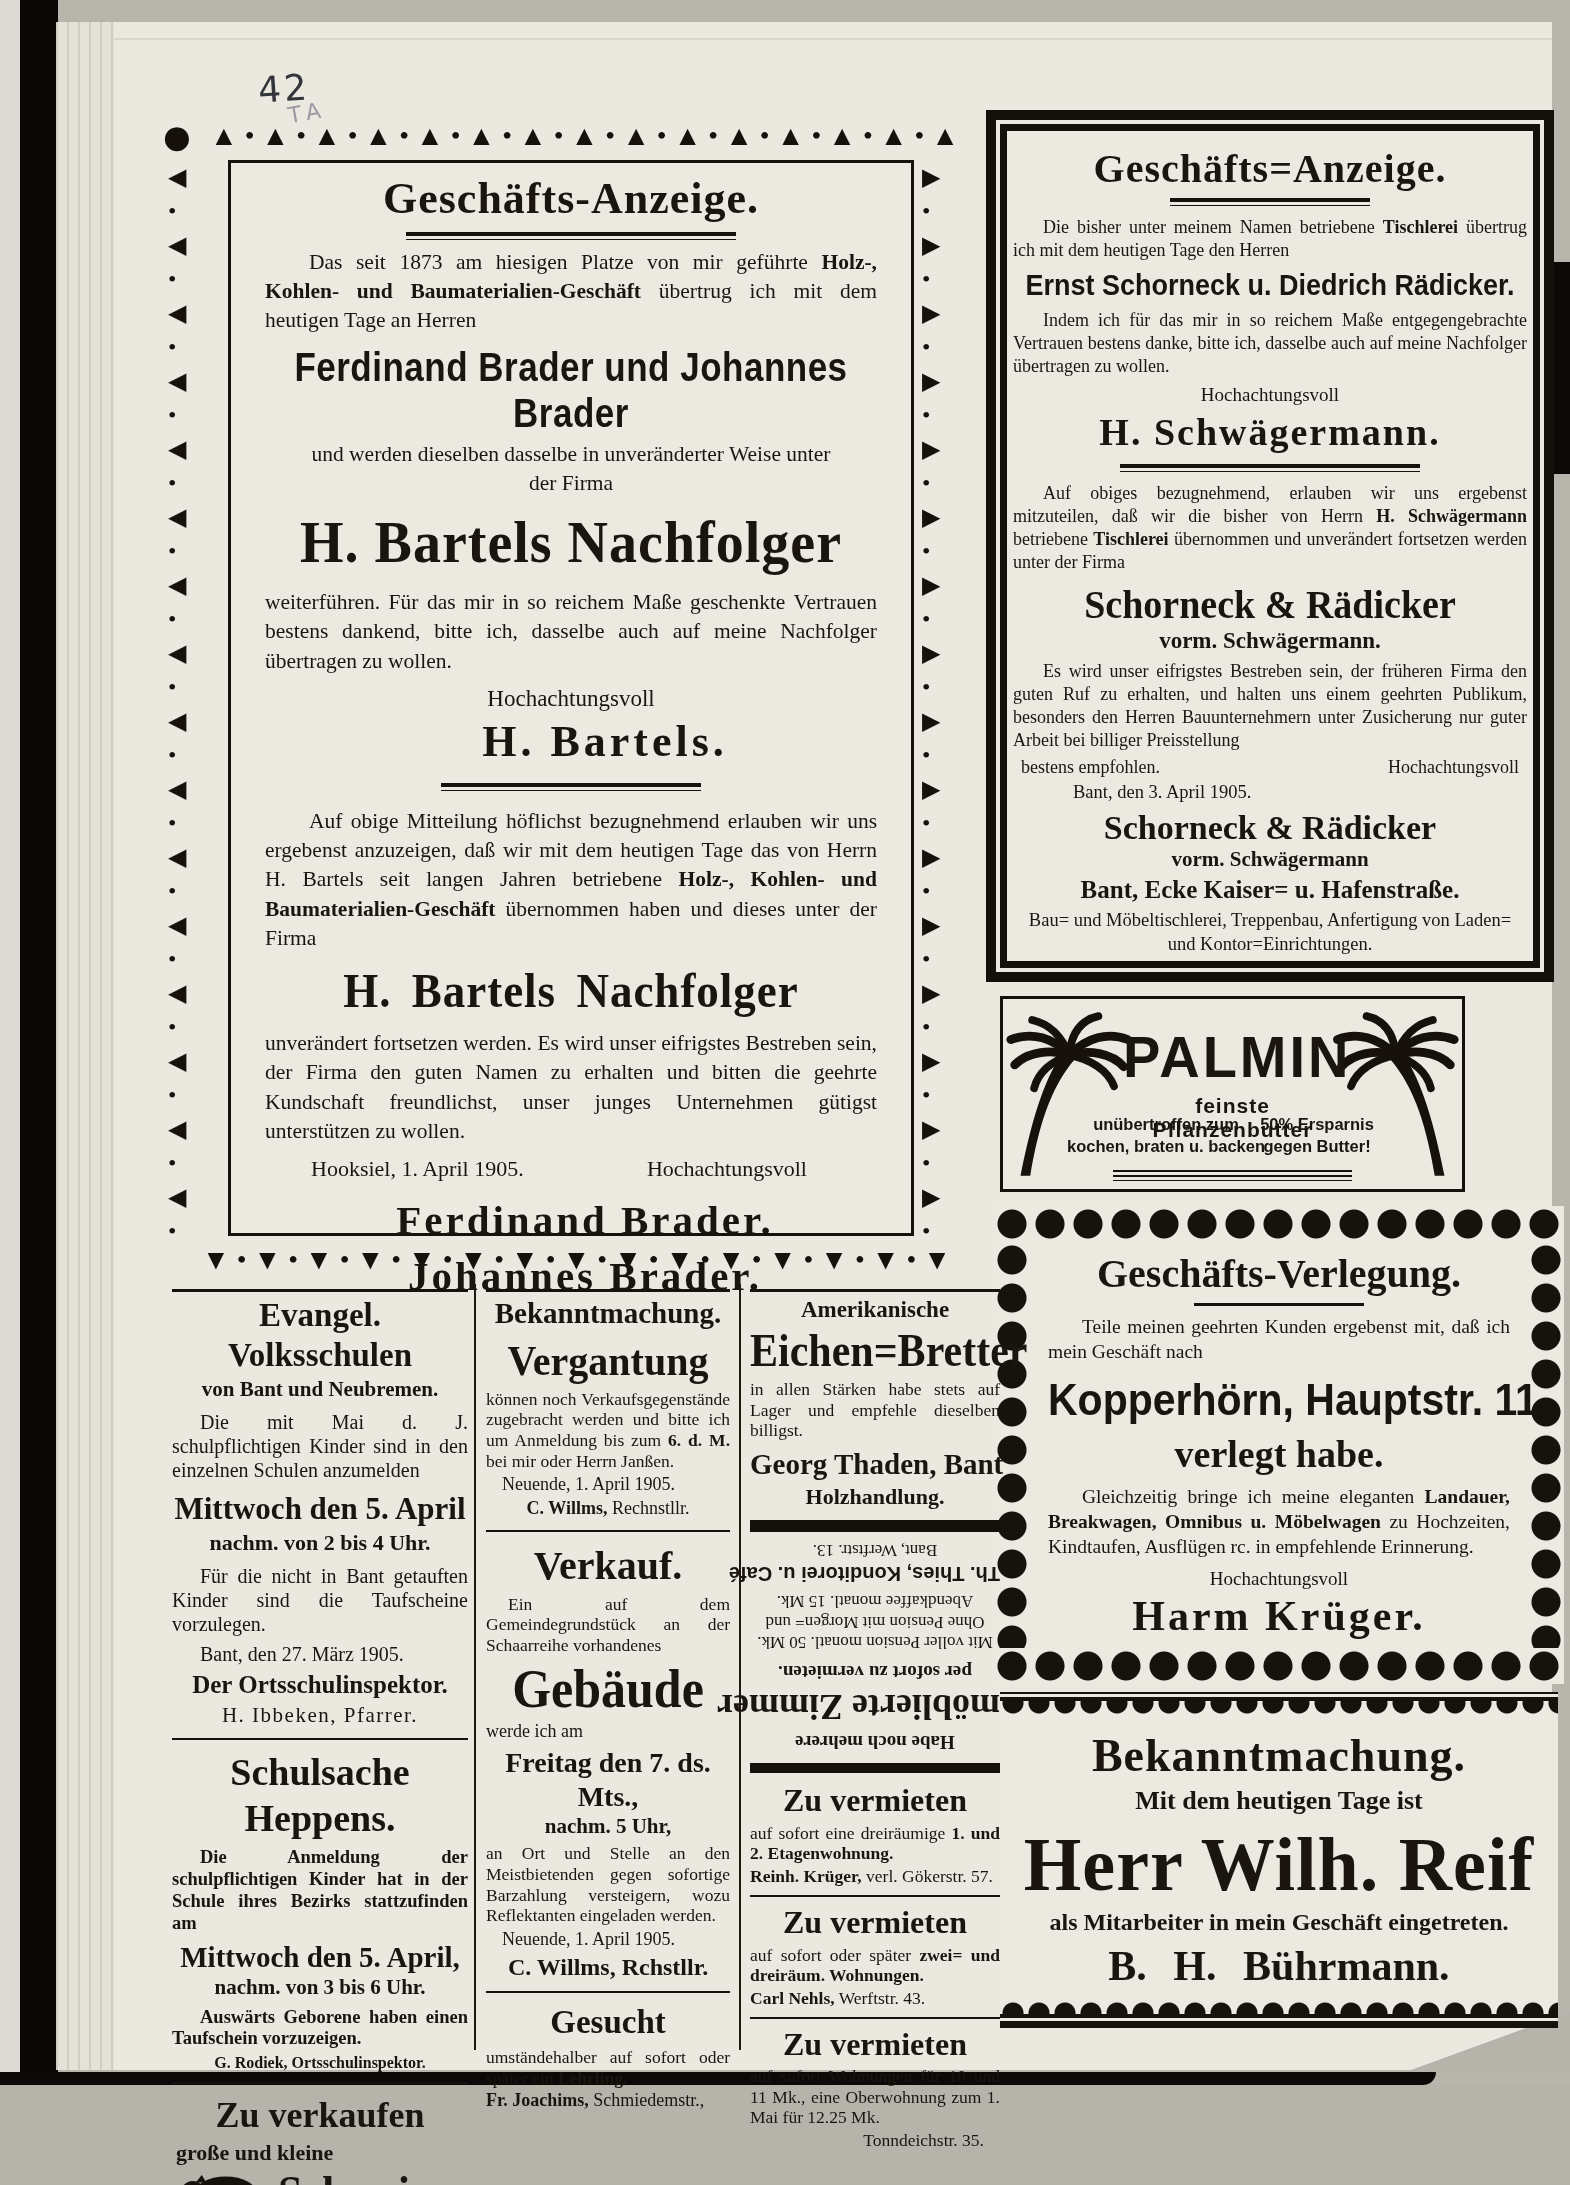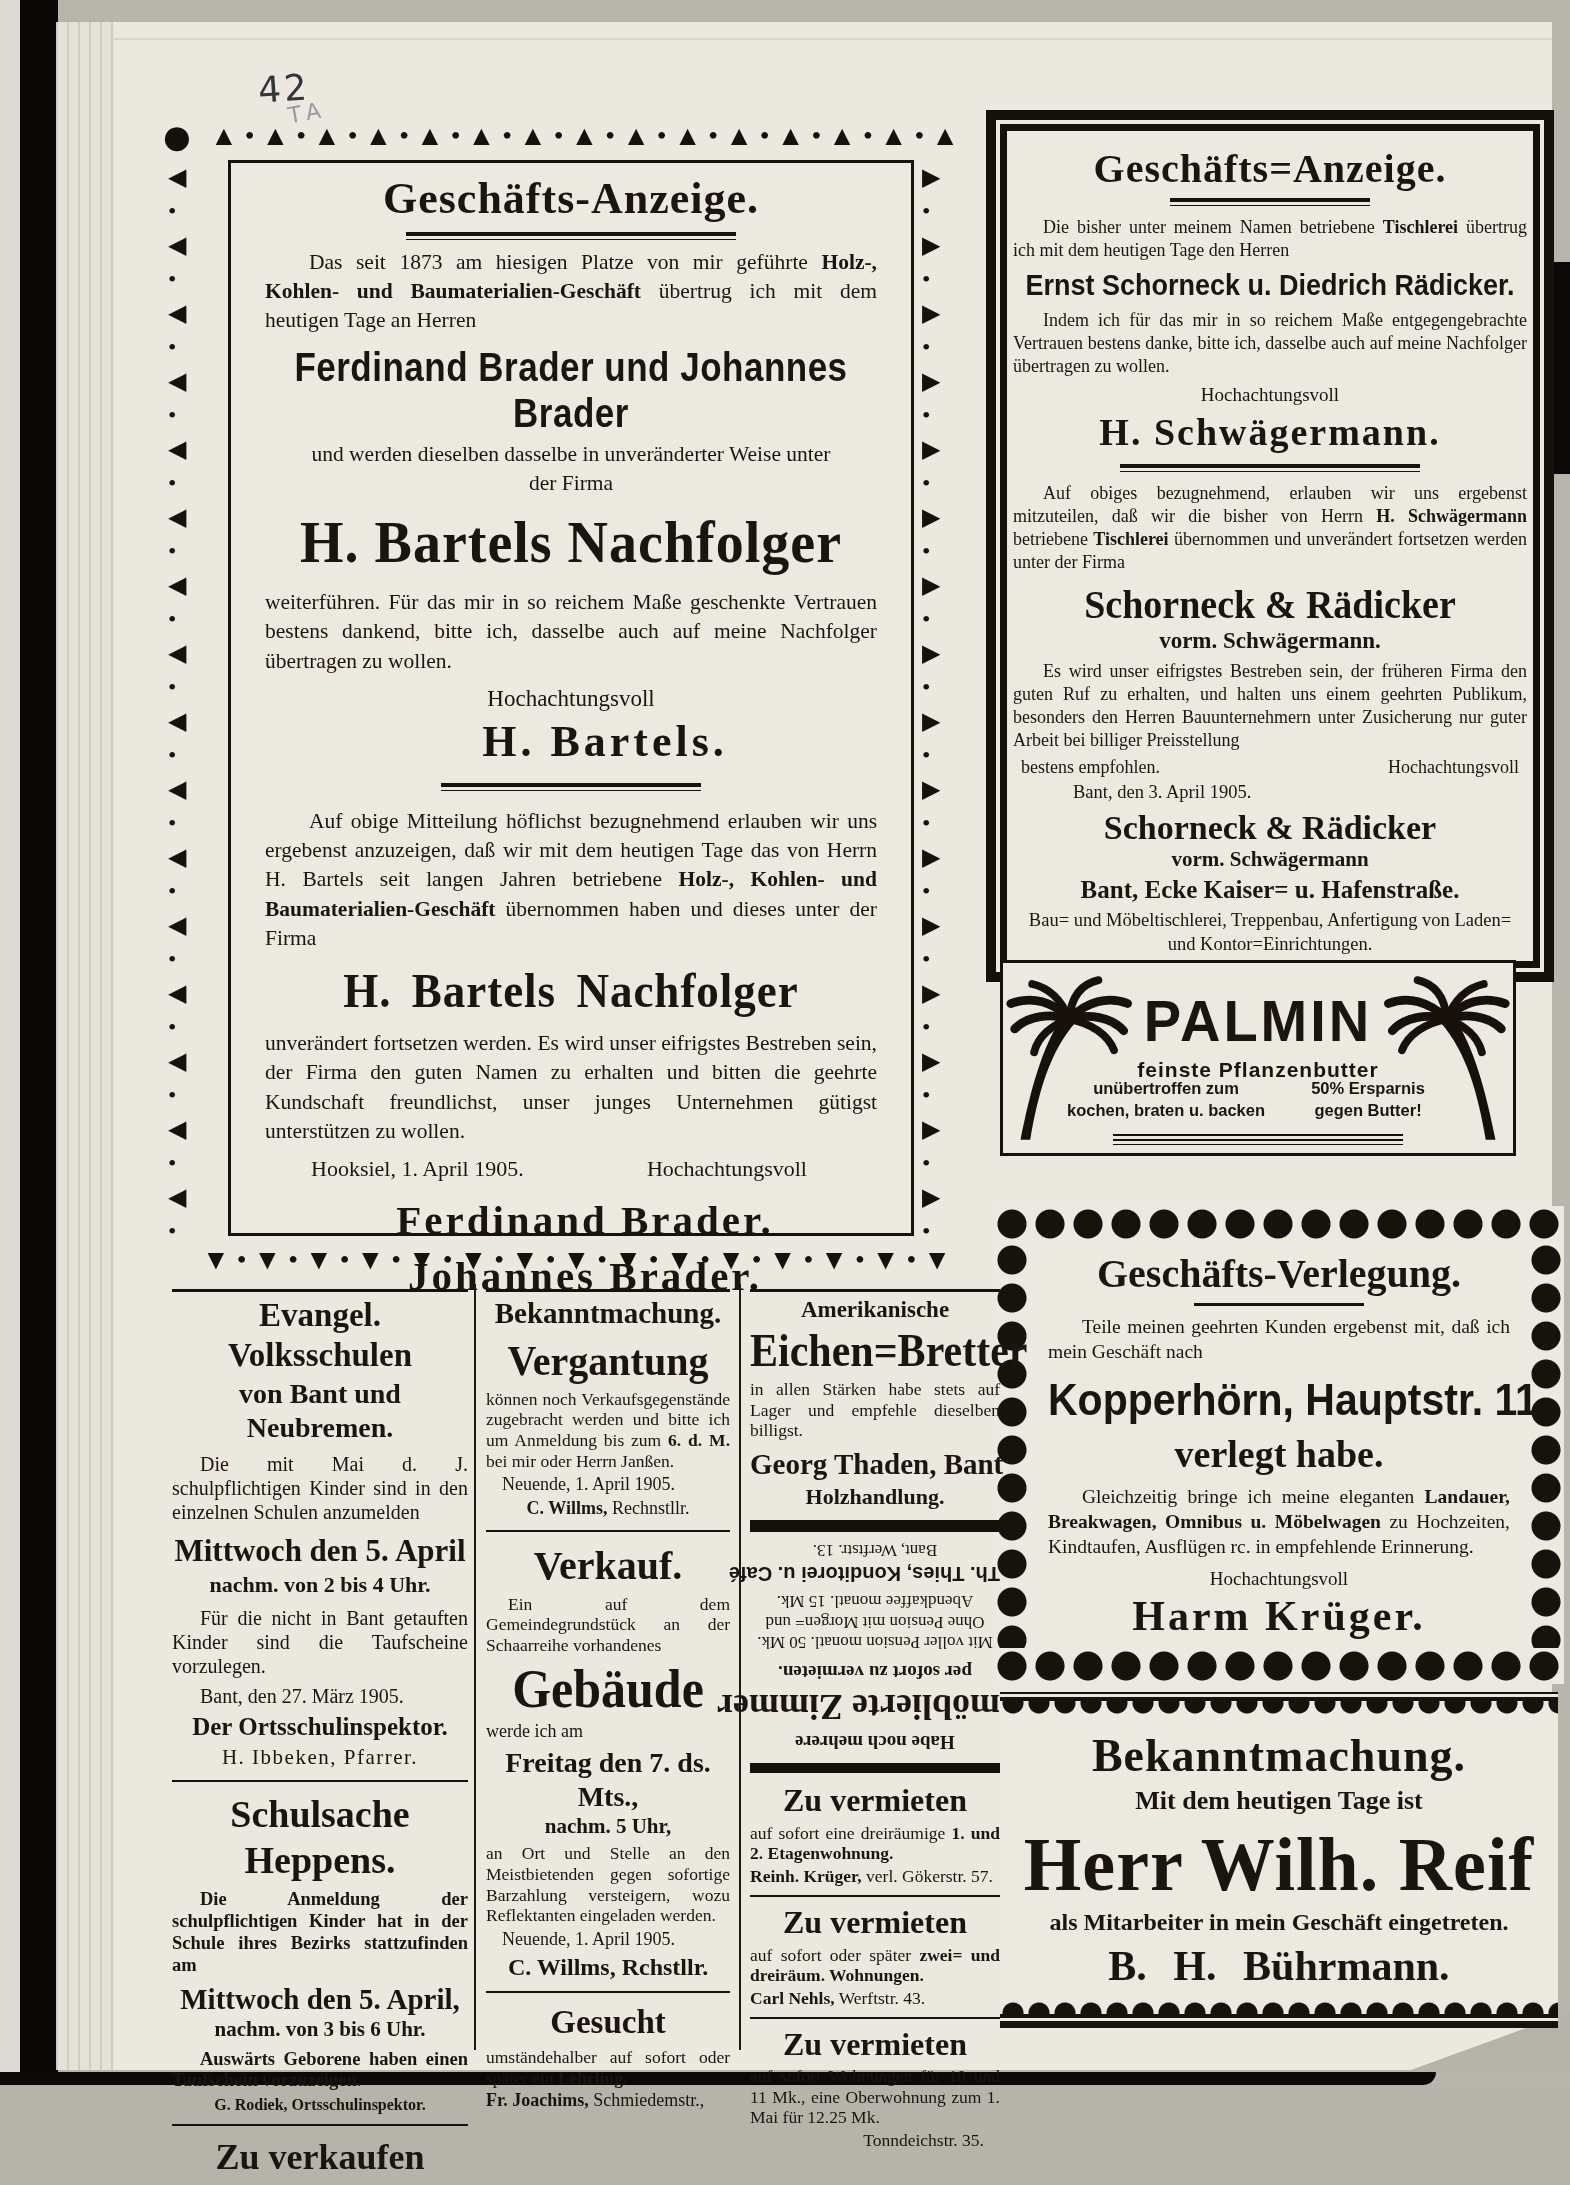--- a/index.html
+++ b/index.html
@@ -70,21 +70,21 @@
   .s-divider{width:300px;margin:10px auto;}
   .s-firm{font-size:38px;font-weight:bold;transform:scaleY(1.05);margin:8px 0 0;white-space:nowrap;}
   .s-firm-sub{font-size:23px;font-weight:bold;margin:2px 0 6px;}
   .s-row{display:flex;justify-content:space-between;font-size:18px;padding:0 8px;}
   .s-date{font-size:18.5px;padding-left:60px;margin:4px 0;}
   .s-firm2{font-size:34px;font-weight:bold;margin:6px 0 0;white-space:nowrap;}
   .s-firm2-sub{font-size:21px;font-weight:bold;margin:0 0 4px;}
   .s-addr{font-size:25px;font-weight:bold;margin:4px 0;white-space:nowrap;}
   .s-serv{font-size:18.5px;line-height:1.3;margin:2px 0;}
   
-  .palmin{left:1000px;top:960px;width:516px;height:196px;border:3px solid #16110c;background:#ece9e1;box-sizing:border-box;}
+  .palmin{left:1000px;top:996px;width:465px;height:196px;border:3px solid #16110c;background:#ece9e1;box-sizing:border-box;}
   .palm{position:absolute;top:10px;width:146px;height:172px;}
   .palm.pl{left:0;}
   .palm.pr{right:0;transform:scaleX(-1);}
   .palmin-brand{position:absolute;left:120px;right:120px;top:26px;text-align:center;
      font-family:"Liberation Sans","DejaVu Sans",sans-serif;font-weight:bold;font-size:56px;letter-spacing:3px;transform:scaleY(1.02);}
   .palmin-sub{position:absolute;left:120px;right:120px;top:95px;text-align:center;
      font-family:"Liberation Sans","DejaVu Sans",sans-serif;font-weight:bold;font-size:21px;letter-spacing:1px;}
   .palmin-note{position:absolute;bottom:32px;font-family:"Liberation Sans","DejaVu Sans",sans-serif;
      font-weight:bold;font-size:16.5px;line-height:1.3;text-align:center;}
   .note-l{left:58px;width:210px;}
@@ -129,21 +129,21 @@
   .r-name{font-size:74px;font-weight:bold;transform:scaleY(1.04);letter-spacing:1px;margin:6px 0 2px;white-space:nowrap;}
   .r-line2{font-size:24px;font-weight:bold;}
   .r-sig{font-size:42px;font-weight:bold;word-spacing:16px;margin-top:6px;}
   
   .colrule-top{height:3px;background:#18120c;}
   .vrule{width:2px;background:#1d1710;}
   .col{line-height:1.2;}
   .c-title{font-weight:bold;text-align:center;}
   .c-p{text-align:justify;}
   
-  .c1-t1{font-size:33px;} .c1-t2{font-size:28px;margin-top:2px;}
+  .c1-t1{font-size:33px;} .c1-t2{font-size:21px;margin-top:2px;}
   .c1-p{font-size:20px;line-height:1.2;margin-top:8px;}
   .c1-ind{text-indent:28px;}
   .c1-date{font-size:31px;margin-top:8px;} .c1-time{font-size:22px;margin:2px 0 4px;}
   .c1-dl{font-size:20px;text-indent:28px;margin-top:6px;}
   .c1-sig1{font-size:25px;margin-top:4px;} .c1-sig2{font-size:21px;letter-spacing:1.5px;margin-top:3px;}
   .hep-title{font-size:38px;}
   .hep-p{font-size:18.5px;font-weight:bold;line-height:1.18;margin-top:6px;}
   .hep-date{font-size:29px;margin-top:5px;} .hep-time{font-size:21px;margin:1px 0 3px;}
   .hep-sig{font-size:16px;font-weight:bold;text-align:center;margin-top:3px;}
   .sch-title{font-size:36px;}

